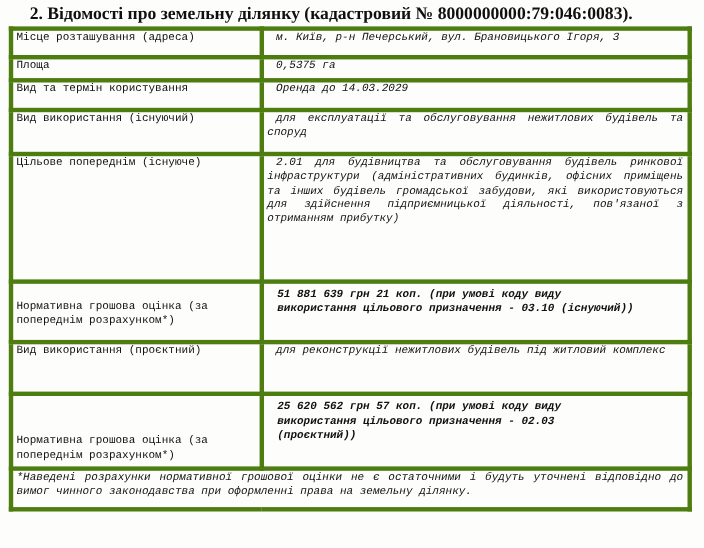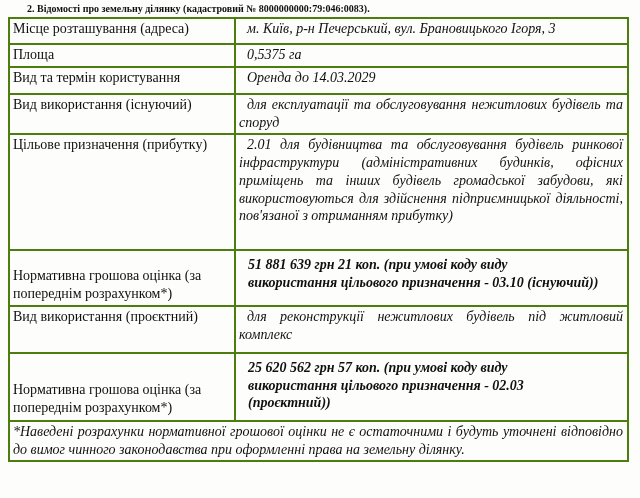--- a/index.html
+++ b/index.html
@@ -5,37 +5,38 @@
   html,body{margin:0;padding:0;}
   body{
     width:640px;height:498px;
     background:#fdfdfb;
     font-family:"Liberation Serif", serif;
     color:#101010;
     overflow:hidden;
   }
   .doc-title{
     font-weight:bold;
-    font-size:10px;
+    font-size:16px;
     padding:3px 16px 2px 27px;
     line-height:1.2;
   }
   table.land{
     border-collapse:collapse;
     margin-left:8px;
     width:621px;
     table-layout:fixed;
   }
   table.land td{
-    border:2px solid #4d7c0f;
+    border:4px solid #4d7c0f;
     vertical-align:top;
-    font-size:14px;
+    font-size:10px;
     line-height:1.27;
     padding:1px 4px 2px 3px;
     overflow:hidden;
+    font-family:Liberation Mono, monospace;
   }
   td.label{
     width:217px;
     font-size:14.5px;
     padding-right:1px;
   }
   td.value{
     font-style:italic;
     padding-left:6px;
     text-indent:8px;
@@ -78,21 +79,21 @@
     </tr>
     <tr class="r3">
       <td class="label">Вид та термін користування</td>
       <td class="value">Оренда до 14.03.2029</td>
     </tr>
     <tr class="r4">
       <td class="label">Вид використання (існуючий)</td>
       <td class="value just">для експлуатації та обслуговування нежитлових будівель та споруд</td>
     </tr>
     <tr class="r5">
-      <td class="label">Цільове призначення (прибутку)</td>
+      <td class="label">Цільове попереднім (існуюче)</td>
       <td class="value just">2.01 для будівництва та обслуговування будівель ринкової інфраструктури (адміністративних будинків, офісних приміщень та інших будівель громадської забудови, які використовуються для здійснення підприємницької діяльності, пов'язаної з отриманням прибутку)</td>
     </tr>
     <tr class="r6">
       <td class="label padtop">Нормативна грошова оцінка (за попереднім розрахунком*)</td>
       <td class="value money vpad">51 881 639 грн 21 коп. (при умові коду виду
 використання цільового призначення - 03.10 (існуючий))</td>
     </tr>
     <tr class="r7">
       <td class="label">Вид використання (проєктний)</td>
       <td class="value just">для реконструкції нежитлових будівель під житловий комплекс</td>

